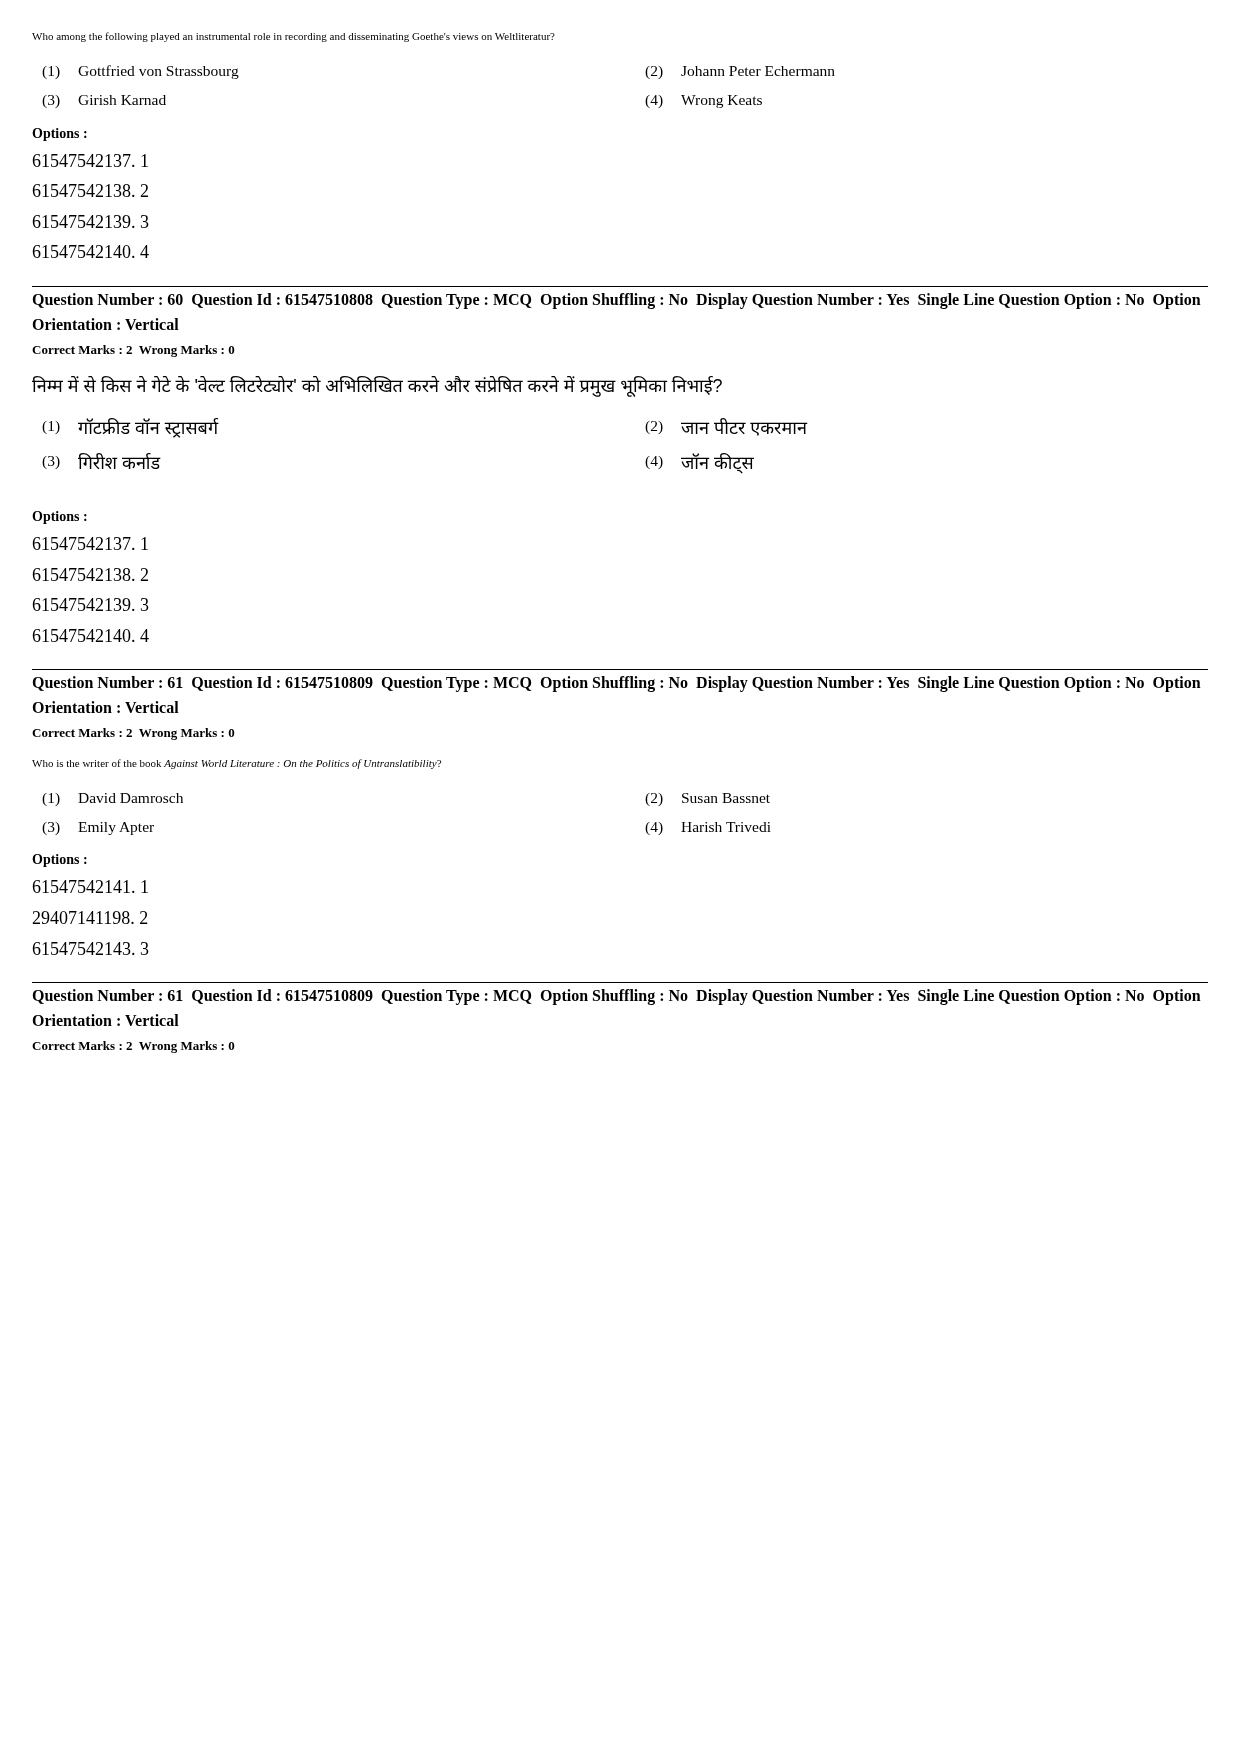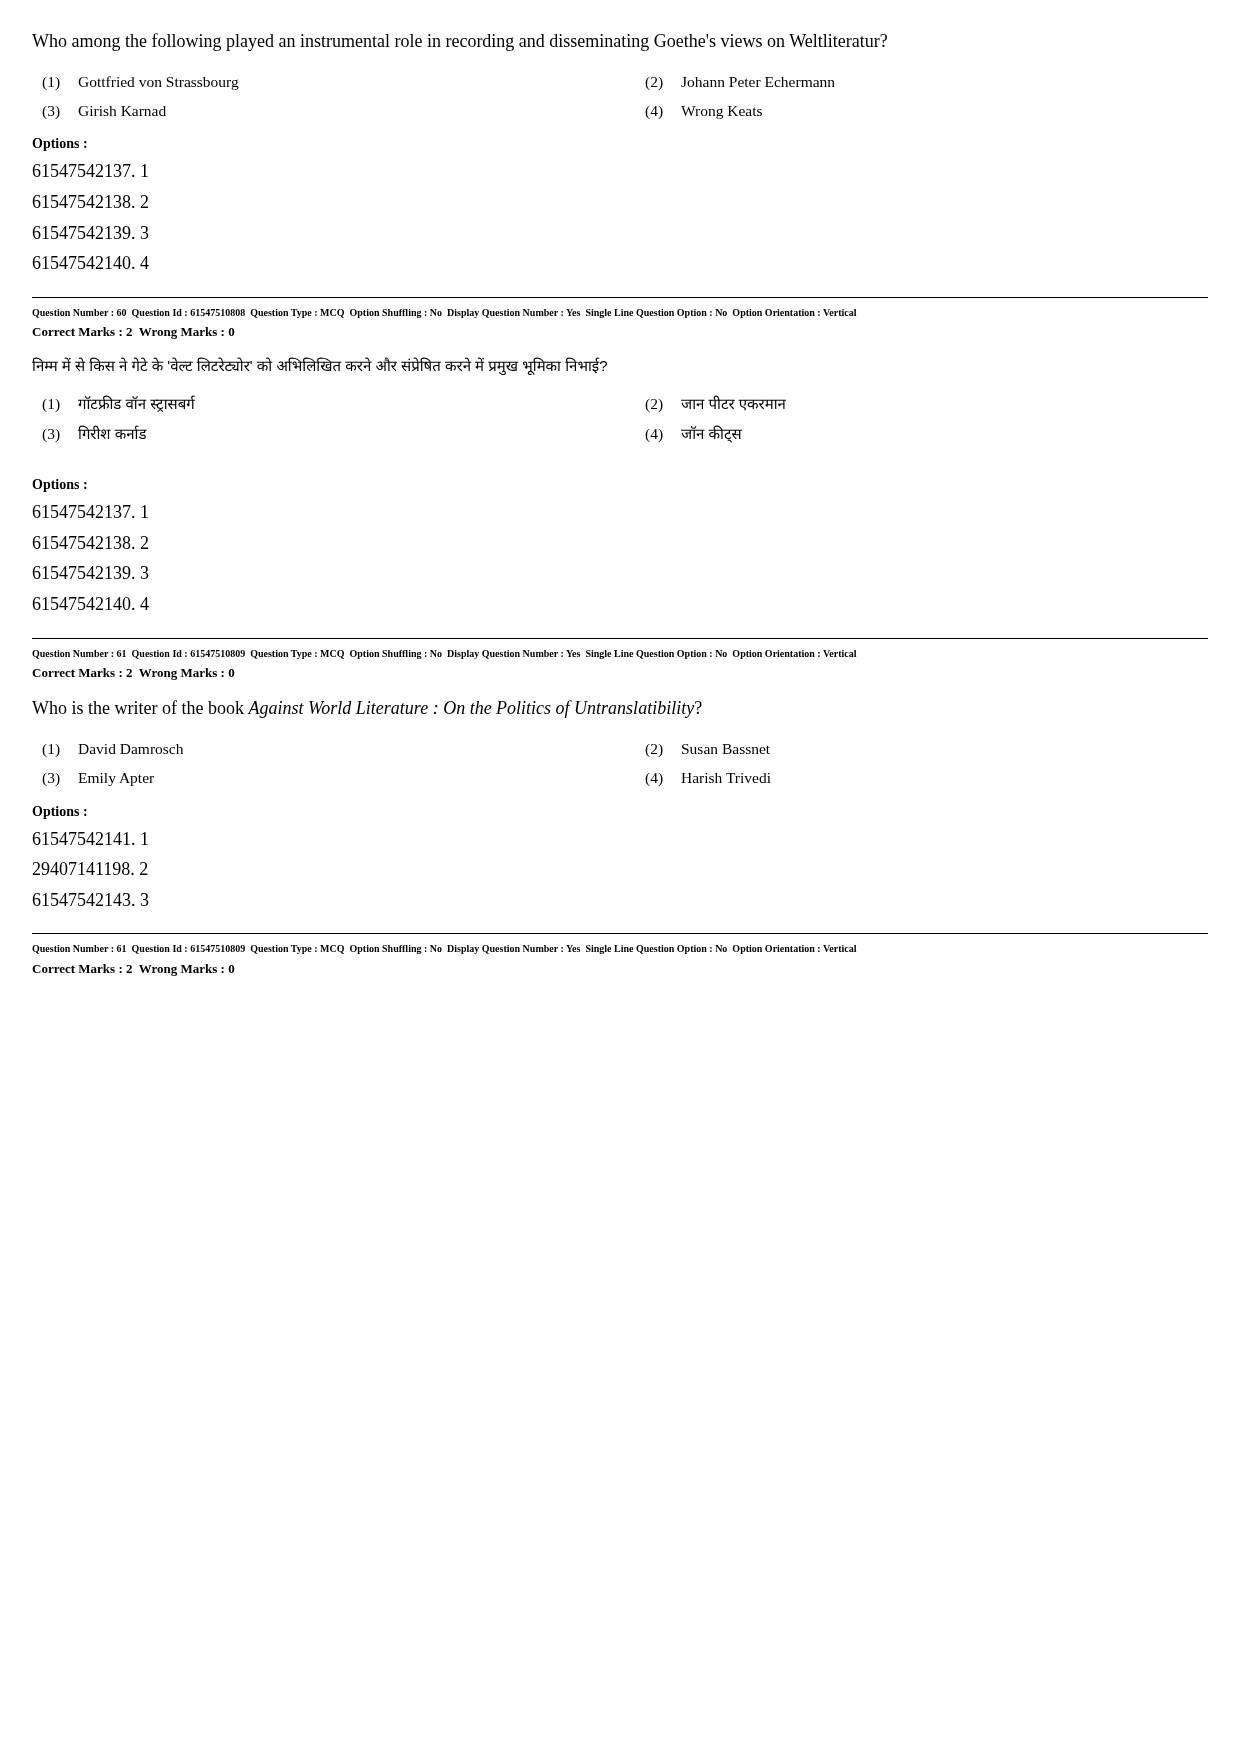--- a/index.html
+++ b/index.html
@@ -8,21 +8,21 @@
       font-family: 'Times New Roman', Times, serif;
       font-size: 15px;
       color: #000;
       padding: 28px 32px;
       max-width: 1240px;
     }
     .question-block {
       margin-bottom: 18px;
     }
     .question-text {
-      font-size: 18px;
+      font-size: 11px;
       line-height: 1.55;
       margin-bottom: 14px;
     }
     .question-text em {
     }
     .options-grid {
       display: grid;
       grid-template-columns: 1fr 1fr;
       gap: 6px 40px;
       margin-bottom: 14px;
@@ -42,36 +42,36 @@
       font-weight: bold;
       font-size: 14px;
       margin-bottom: 4px;
     }
     .options-list {
       font-size: 18px;
       line-height: 1.7;
       margin-bottom: 18px;
     }
     .meta-block {
-      font-size: 10px;
+      font-size: 16px;
       font-weight: bold;
       line-height: 1.55;
       margin-bottom: 4px;
       border-top: 1px solid #000;
-      padding-top: 7px;
+      padding-top: 1px;
       margin-top: 10px;
     }
     .marks-line {
       font-size: 13px;
       font-weight: bold;
       margin-bottom: 14px;
     }
     .hindi-text {
       font-family: Arial, sans-serif;
-      font-size: 15px;
+      font-size: 18px;
       line-height: 1.6;
     }
   </style>
 </head>
 <body>
 
 <div class="question-block">
   <div class="question-text">
     Who among the following played an instrumental role in recording and disseminating Goethe's views on Weltliteratur?
   </div>

